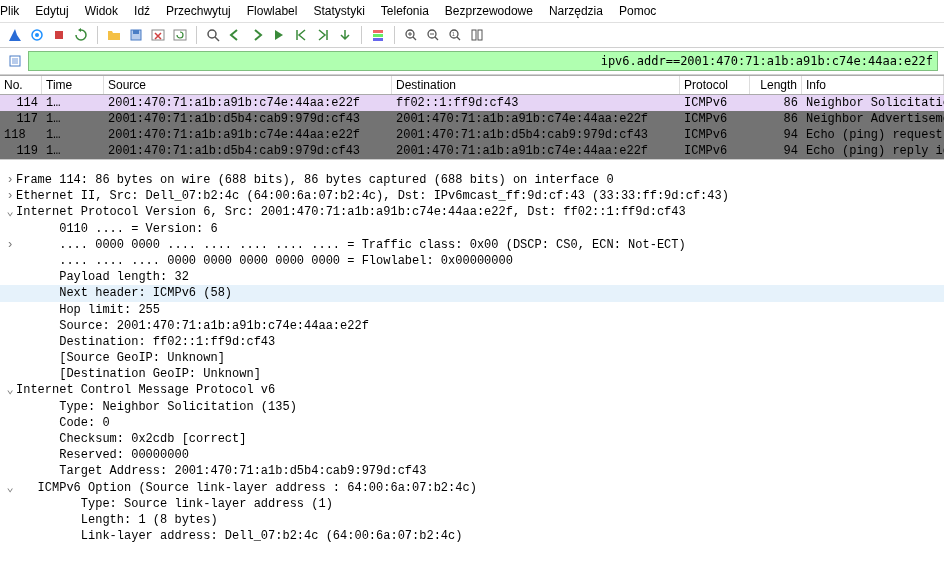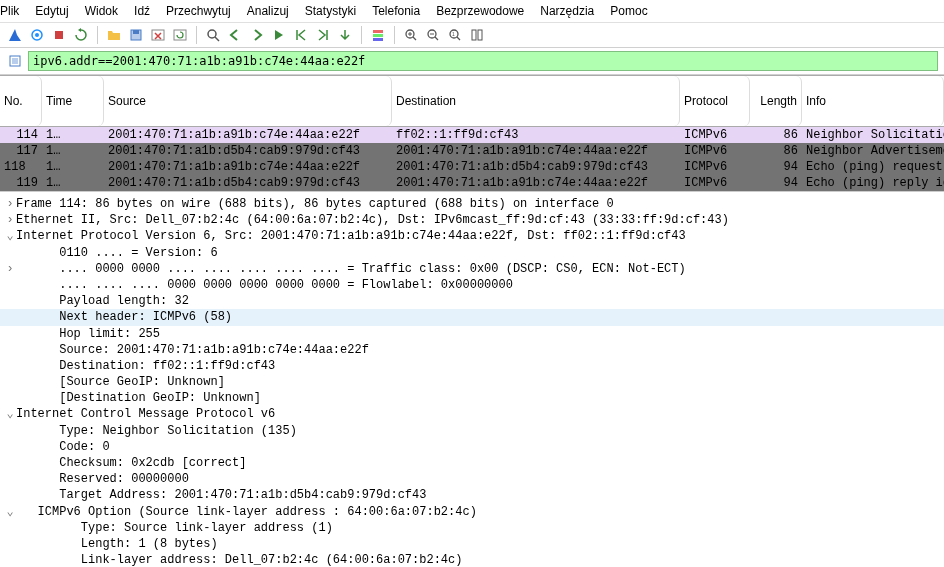--- a/index.html
+++ b/index.html
@@ -4,50 +4,50 @@
 <style>
   * { margin: 0; padding: 0; box-sizing: border-box; }
   body { font-family: "Segoe UI", Tahoma, sans-serif; font-size: 12px; background: #fff; color: #000; width: 944px; }
   .menubar { display: flex; gap: 16px; padding: 4px 0; border-bottom: 1px solid #e0e0e0; }
   .menubar span { cursor: default; }
   .toolbar { display: flex; align-items: center; gap: 4px; padding: 3px 6px; border-bottom: 1px solid #d0d0d0; }
   .toolbar .sep { width: 1px; height: 18px; background: #ccc; margin: 0 3px; }
   .tb-btn { width: 18px; height: 18px; display: inline-flex; align-items: center; justify-content: center; border: none; background: none; cursor: pointer; }
   .tb-btn svg { width: 16px; height: 16px; }
   .filterbar { display: flex; align-items: center; padding: 3px 6px; gap: 4px; border-bottom: 1px solid #d0d0d0; }
-  .filter-input { flex: 1; background: #b0ffb0; border: 1px solid #7fbf7f; padding: 2px 4px; font-family: Consolas, monospace; font-size: 12px; }
+  .filter-input { flex: 1; background: #b0ffb0; border: 1px solid #7fbf7f; padding: 2px 4px; font-family: Consolas, monospace; font-size: 12px; text-align: right; }
   .packet-header { display: flex; border-top: 1px solid #aaa; border-bottom: 1px solid #aaa; background: #fff; font-size: 12px; }
-  .packet-header div { padding: 18px 4px; border-right: 1px solid #ddd; white-space: nowrap; overflow: hidden; border-radius: 6px; }
+  .packet-header div { padding: 2px 4px; border-right: 1px solid #ddd; white-space: nowrap; overflow: hidden; }
   .col-no { width: 42px; text-align: left; }
   .col-time { width: 62px; }
   .col-src { width: 288px; }
   .col-dst { width: 288px; }
   .col-proto { width: 70px; }
   .col-len { width: 52px; text-align: right; }
   .col-info { flex: 1; }
   .packet-list { font-family: Consolas, "Courier New", monospace; font-size: 12px; }
   .packet-row { display: flex; padding: 0; }
   .packet-row div { padding: 1px 4px; white-space: nowrap; overflow: hidden; }
   .row-sel { background: #e6d5f5; }
   .row-pink { background: #737373; }
-  .details { font-family: Consolas, "Courier New", monospace; font-size: 12px; padding: 4px 0; border-top: 1px solid #ccc; line-height: 1.35; }
+  .details { font-family: Consolas, "Courier New", monospace; font-size: 12px; padding: 12px 0; border-top: 1px solid #ccc; line-height: 1.35; }
   .tree-line { white-space: pre; padding: 0 4px; }
   .tree-line.highlight { background: #e6f2fb; }
   .exp { display: inline-block; width: 12px; text-align: center; color: #777; }
 </style>
 </head>
 <body>
 
 <div class="menubar" id="menubar">
     <span>Plik</span>
     <span>Edytuj</span>
     <span>Widok</span>
     <span>Idź</span>
     <span>Przechwytuj</span>
-    <span>Analizuj</span>
+    <span>Flowlabel</span>
     <span>Statystyki</span>
     <span>Telefonia</span>
     <span>Bezprzewodowe</span>
     <span>Narzędzia</span>
     <span>Pomoc</span>
   </div>
 
 <div class="toolbar">
   <button class="tb-btn">
       <svg viewBox="0 0 16 16">

